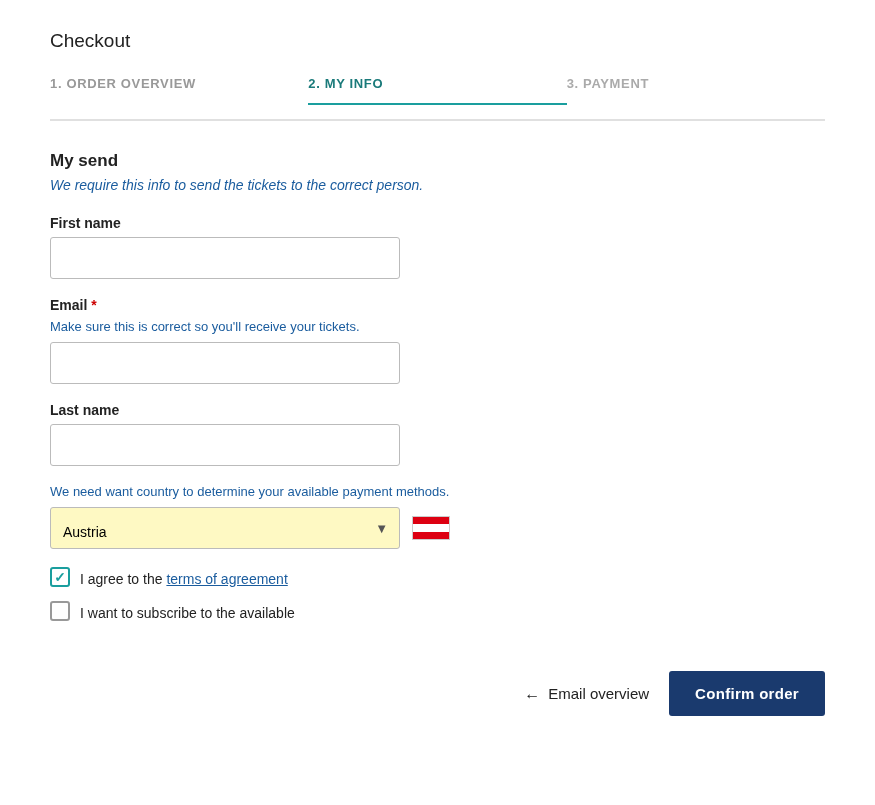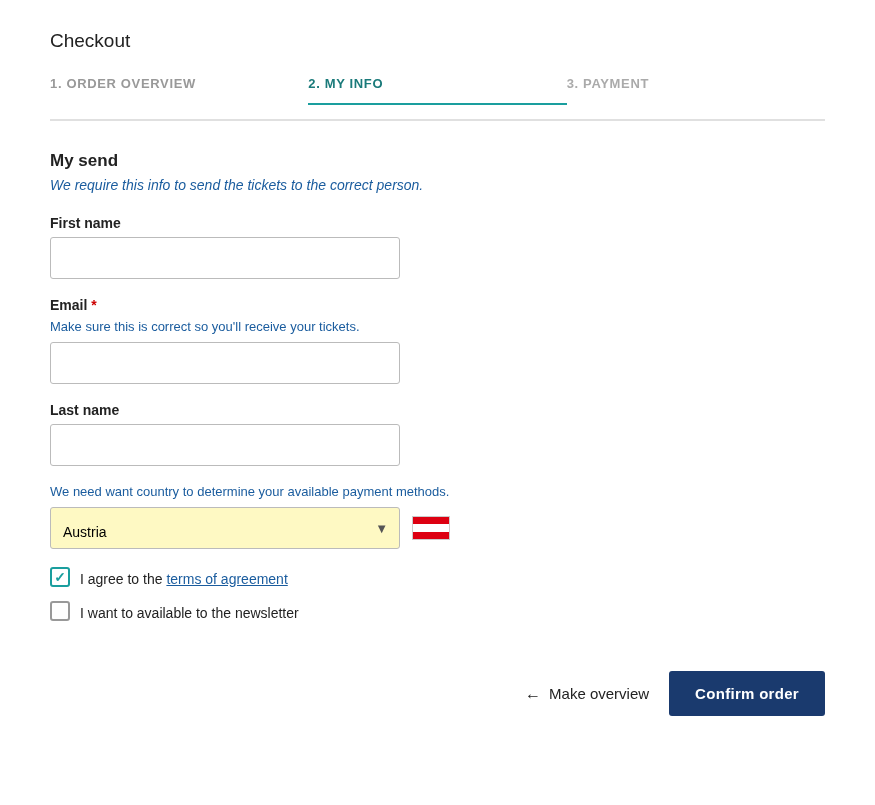--- a/index.html
+++ b/index.html
@@ -336,26 +336,26 @@
 
     <div class="checkbox-group">
       <div class="checkbox-custom checked"></div>
       <span class="checkbox-label">
         <span>I agree to the </span><a href="#">terms of agreement</a>
       </span>
     </div>
 
     <div class="checkbox-group">
       <div class="checkbox-unchecked"></div>
-      <span class="checkbox-label">I want to available to the newsletter</span>
+      <span class="checkbox-label">I want to subscribe to the available</span>
     </div>
 
   </div>
 
   <div class="form-footer">
     <button class="back-link">
       <span class="back-arrow">←</span>
-      <span>Make overview</span>
+      <span>Email overview</span>
     </button>
     <button class="confirm-button">Confirm order</button>
   </div>
 
 </div>
 
 </body></html>

